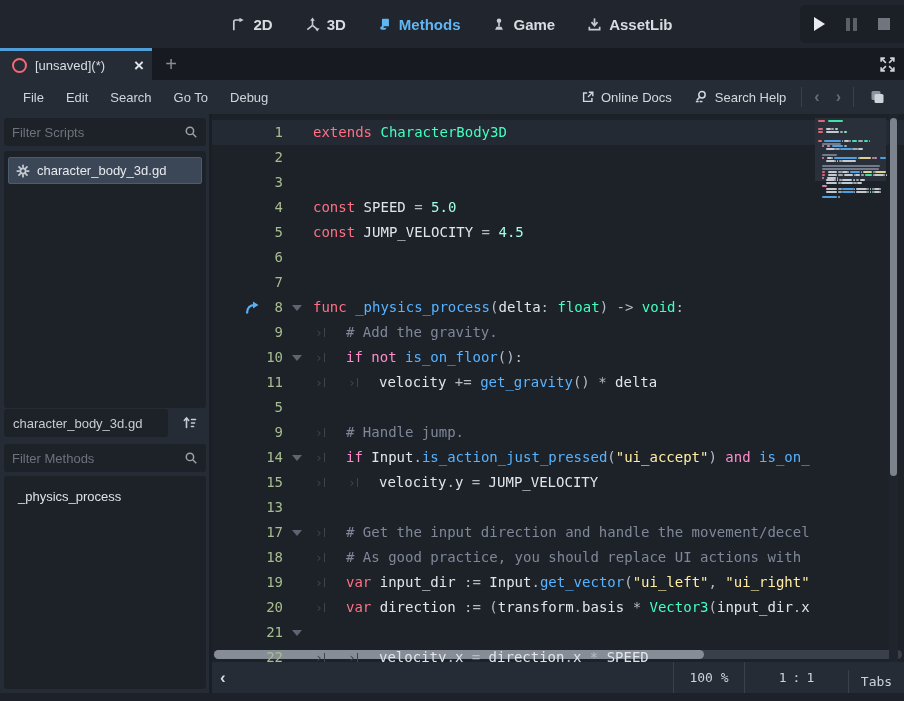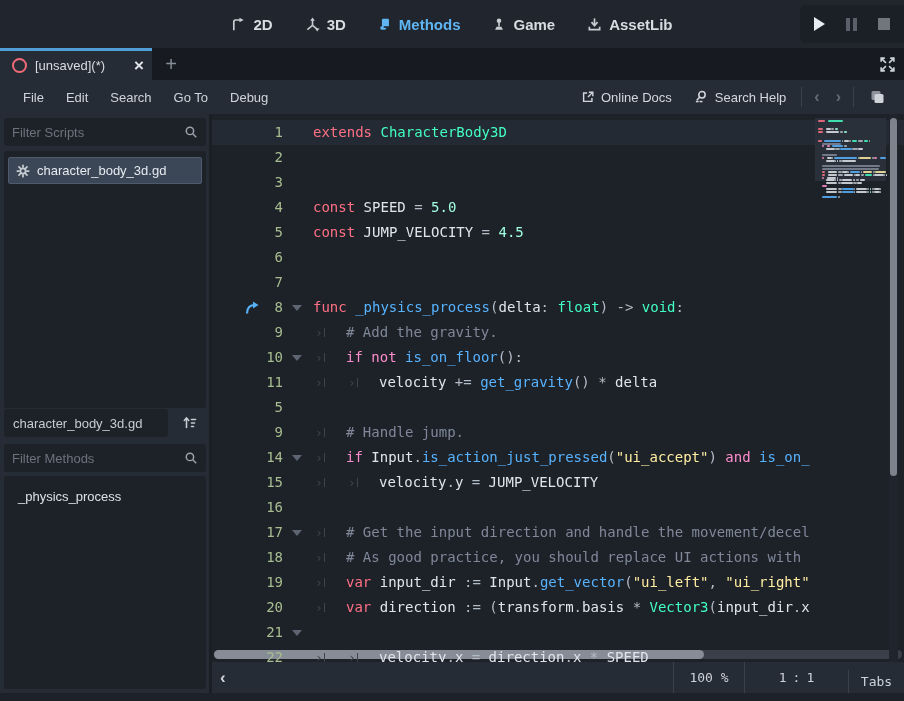--- a/index.html
+++ b/index.html
@@ -294,21 +294,21 @@
             <path d="M8.5 1.5 L14 5 L8.5 8.5 Z" fill="#59b0f5"></path>
           </svg>
 </span><span class="lnum">8</span><span class="foldc has"></span><span class="ltext"><span style="color: rgb(255, 112, 133);">func</span><span style="color: rgb(224, 229, 236);"> </span><span style="color: rgb(87, 179, 255);">_physics_process</span><span style="color: rgb(180, 188, 199);">(</span><span style="color: rgb(224, 229, 236);">delta</span><span style="color: rgb(180, 188, 199);">: </span><span style="color: rgb(66, 255, 194);">float</span><span style="color: rgb(180, 188, 199);">) -&gt; </span><span style="color: rgb(66, 255, 194);">void</span><span style="color: rgb(180, 188, 199);">:</span></span></div>
       <div class="cl"><span class="conn"></span><span class="lnum">9</span><span class="foldc"></span><span class="ltext"><span class="tm"></span><span style="color: rgb(127, 135, 153);"># Add the gravity.</span></span></div>
       <div class="cl"><span class="conn"></span><span class="lnum">10</span><span class="foldc has"></span><span class="ltext"><span class="tm"></span><span style="color: rgb(255, 140, 204);">if</span><span style="color: rgb(224, 229, 236);"> </span><span style="color: rgb(255, 140, 204);">not</span><span style="color: rgb(224, 229, 236);"> </span><span style="color: rgb(87, 179, 255);">is_on_floor</span><span style="color: rgb(180, 188, 199);">():</span></span></div>
       <div class="cl"><span class="conn"></span><span class="lnum">11</span><span class="foldc"></span><span class="ltext"><span class="tm"></span><span class="tm"></span><span style="color: rgb(224, 229, 236);">velocity</span><span style="color: rgb(180, 188, 199);"> += </span><span style="color: rgb(87, 179, 255);">get_gravity</span><span style="color: rgb(180, 188, 199);">() * </span><span style="color: rgb(224, 229, 236);">delta</span></span></div>
       <div class="cl"><span class="conn"></span><span class="lnum">5</span><span class="foldc"></span><span class="ltext"></span></div>
       <div class="cl"><span class="conn"></span><span class="lnum">9</span><span class="foldc"></span><span class="ltext"><span class="tm"></span><span style="color: rgb(127, 135, 153);"># Handle jump.</span></span></div>
       <div class="cl"><span class="conn"></span><span class="lnum">14</span><span class="foldc has"></span><span class="ltext"><span class="tm"></span><span style="color: rgb(255, 140, 204);">if</span><span style="color: rgb(224, 229, 236);"> </span><span style="color: rgb(224, 229, 236);">Input</span><span style="color: rgb(180, 188, 199);">.</span><span style="color: rgb(87, 179, 255);">is_action_just_pressed</span><span style="color: rgb(180, 188, 199);">(</span><span style="color: rgb(255, 237, 161);">"ui_accept"</span><span style="color: rgb(180, 188, 199);">) </span><span style="color: rgb(255, 140, 204);">and</span><span style="color: rgb(224, 229, 236);"> </span><span style="color: rgb(87, 179, 255);">is_on_</span></span></div>
       <div class="cl"><span class="conn"></span><span class="lnum">15</span><span class="foldc"></span><span class="ltext"><span class="tm"></span><span class="tm"></span><span style="color: rgb(224, 229, 236);">velocity</span><span style="color: rgb(180, 188, 199);">.</span><span style="color: rgb(224, 229, 236);">y</span><span style="color: rgb(180, 188, 199);"> = </span><span style="color: rgb(224, 229, 236);">JUMP_VELOCITY</span></span></div>
-      <div class="cl"><span class="conn"></span><span class="lnum">16</span><span class="foldc"></span><span class="ltext"></span></div>
+      <div class="cl"><span class="conn"></span><span class="lnum">13</span><span class="foldc"></span><span class="ltext"></span></div>
       <div class="cl"><span class="conn"></span><span class="lnum">17</span><span class="foldc has"></span><span class="ltext"><span class="tm"></span><span style="color: rgb(127, 135, 153);"># Get the input direction and handle the movement/decel</span></span></div>
       <div class="cl"><span class="conn"></span><span class="lnum">18</span><span class="foldc"></span><span class="ltext"><span class="tm"></span><span style="color: rgb(127, 135, 153);"># As good practice, you should replace UI actions with</span></span></div>
       <div class="cl"><span class="conn"></span><span class="lnum">19</span><span class="foldc"></span><span class="ltext"><span class="tm"></span><span style="color: rgb(255, 112, 133);">var</span><span style="color: rgb(224, 229, 236);"> </span><span style="color: rgb(224, 229, 236);">input_dir</span><span style="color: rgb(180, 188, 199);"> := </span><span style="color: rgb(224, 229, 236);">Input</span><span style="color: rgb(180, 188, 199);">.</span><span style="color: rgb(87, 179, 255);">get_vector</span><span style="color: rgb(180, 188, 199);">(</span><span style="color: rgb(255, 237, 161);">"ui_left"</span><span style="color: rgb(180, 188, 199);">, </span><span style="color: rgb(255, 237, 161);">"ui_right"</span></span></div>
       <div class="cl"><span class="conn"></span><span class="lnum">20</span><span class="foldc"></span><span class="ltext"><span class="tm"></span><span style="color: rgb(255, 112, 133);">var</span><span style="color: rgb(224, 229, 236);"> </span><span style="color: rgb(224, 229, 236);">direction</span><span style="color: rgb(180, 188, 199);"> := (</span><span style="color: rgb(224, 229, 236);">transform</span><span style="color: rgb(180, 188, 199);">.</span><span style="color: rgb(224, 229, 236);">basis</span><span style="color: rgb(180, 188, 199);"> * </span><span style="color: rgb(66, 255, 194);">Vector3</span><span style="color: rgb(180, 188, 199);">(</span><span style="color: rgb(224, 229, 236);">input_dir</span><span style="color: rgb(180, 188, 199);">.</span><span style="color: rgb(224, 229, 236);">x</span></span></div>
       <div class="cl"><span class="conn"></span><span class="lnum">21</span><span class="foldc has"></span></div>
       <div class="cl"><span class="conn"></span><span class="lnum">22</span><span class="foldc"></span><span class="ltext"><span class="tm"></span><span class="tm"></span><span style="color: rgb(224, 229, 236);">velocity</span><span style="color: rgb(180, 188, 199);">.</span><span style="color: rgb(224, 229, 236);">x</span><span style="color: rgb(180, 188, 199);"> = </span><span style="color: rgb(224, 229, 236);">direction</span><span style="color: rgb(180, 188, 199);">.</span><span style="color: rgb(224, 229, 236);">x</span><span style="color: rgb(180, 188, 199);"> * </span><span style="color: rgb(224, 229, 236);">SPEED</span></span></div>
     </div>
   <div class="minimap">
       <div class="mm-viewport"></div>
       <span class="mm-bar" style="left: 3px; top: 6px; width: 7.35px; background: rgb(255, 112, 133);"></span>

